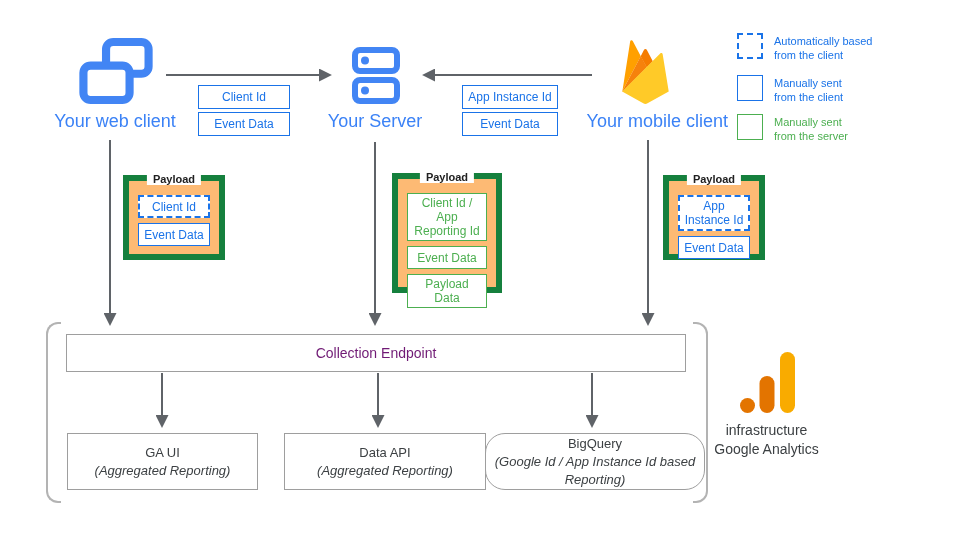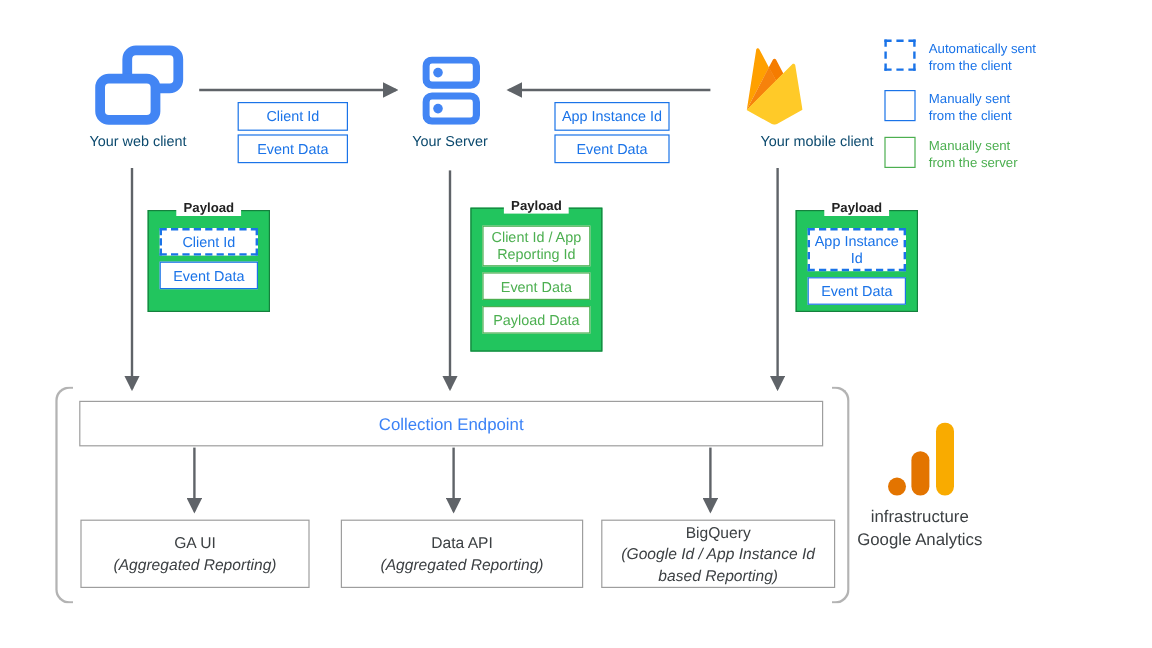--- a/index.html
+++ b/index.html
@@ -4,21 +4,21 @@
 <style>
   * { margin:0; padding:0; box-sizing:border-box; }
   html,body { background:#ffffff; }
   .stage {
     position:relative; width:960px; height:540px; background:#fff;
     font-family:"Liberation Sans", sans-serif; overflow:hidden; color:#212121;
   }
   .abs { position:absolute; }
 
   
-  .node-label { position:absolute; font-size:12px; font-weight:500; color:#0c4a6e; text-align:center; }
+  .node-label { position:absolute; font-size:18px; font-weight:500; color:#3b82f6; text-align:center; }
 
   
   .arrows { position:absolute; left:0; top:0; width:960px; height:540px; pointer-events:none; }
 
   
   .chip-col { position:absolute; display:flex; flex-direction:column; gap:3px; }
   .chip {
     height:24px; background:#fff; border:1.5px solid #1A73E8; color:#1A73E8;
     display:flex; align-items:center; justify-content:center;
     font-size:12px; font-weight:500;
@@ -28,41 +28,41 @@
   .legend-row { position:absolute; left:737px; display:flex; gap:11px; align-items:flex-start; }
   .legend-box { width:26px; height:26px; background:#fff; flex:0 0 auto; }
   .legend-box.dashed-blue { border:2px dashed #1A73E8; }
   .legend-box.solid-blue  { border:1.5px solid #1A73E8; }
   .legend-box.solid-green { border:1.5px solid #4CAF50; }
   .legend-text { font-size:11px; line-height:14px; padding-top:1px; }
   .legend-text.blue  { color:#1A73E8; }
   .legend-text.green { color:#4CAF50; }
 
   
-  .payload { position:absolute; border:1px solid #15803d; background:#22c55e; }
+  .payload { position:absolute; border:6px solid #15803d; background:#fdba74; }
   .payload-title {
     position:absolute; top:-8px; left:50%; transform:translateX(-50%);
     background:#fff; padding:0 6px; font-size:11px; font-weight:700;
     color:#212121; white-space:nowrap;
   }
   .payload-items { display:flex; flex-direction:column; gap:5px; padding:14px 9px 9px; }
   .pchip {
     min-height:23px; background:#fff; display:flex; align-items:center; justify-content:center;
     text-align:center; font-size:12px; font-weight:500; line-height:14px; padding:2px 3px;
   }
   .pchip.dashed-blue { border:2px dashed #1A73E8; color:#1A73E8; }
   .pchip.solid-blue  { border:1.5px solid #1A73E8; color:#1A73E8; }
   .pchip.solid-green { border:1.5px solid #4CAF50; color:#4CAF50; }
 
   
   .endpoint {
     position:absolute; left:66px; top:334px; width:620px; height:38px;
     border:1px solid #9E9E9E; background:#fff;
     display:flex; align-items:center; justify-content:center;
-    font-size:14px; color:#3b82f6;
+    font-size:14px; color:#701a75;
   }
   .out-box {
     position:absolute; top:433px; height:57px; border:1px solid #9E9E9E; background:#fff;
     display:flex; flex-direction:column; align-items:center; justify-content:center;
     text-align:center; font-size:13px; line-height:18px; color:#3C4043;
   }
   .out-box .sub { font-style:italic; }
 
   
   .bracket { position:absolute; top:322px; width:15px; height:181px; }
@@ -122,21 +122,21 @@
   </div>
 
   <div class="chip-col" style="left:462px; top:85px; width:96px;">
     <div class="chip">App Instance Id</div>
     <div class="chip">Event Data</div>
   </div>
 
   <div class="legend-row" style="top:33px;">
     <div class="legend-box dashed-blue"></div>
     <div class="legend-text blue">
-      <div>Automatically sent</div>
+      <div>Automatically based</div>
         <div>from the client</div>
     </div>
   </div>
   <div class="legend-row" style="top:75px;">
     <div class="legend-box solid-blue"></div>
     <div class="legend-text blue">
       <div>Manually sent</div>
         <div>from the client</div>
     </div>
   </div>
@@ -179,21 +179,21 @@
   <div class="endpoint">Collection Endpoint</div>
 
   <div class="out-box" style="left:67px; width:191px;">
     <div>GA UI</div>
     <div class="sub">(Aggregated Reporting)</div>
   </div>
   <div class="out-box" style="left:284px; width:202px;">
     <div>Data API</div>
     <div class="sub">(Aggregated Reporting)</div>
   </div>
-  <div class="out-box" style="left:501px; width:195px;">
+  <div class="out-box" style="left:485px; width:220px;border-radius:20px;">
     <div>BigQuery</div>
     <div class="sub">(Google Id / App Instance Id based Reporting)</div>
   </div>
 
   <svg class="abs" style="left:740px; top:352px;" width="56" height="62" viewBox="0 0 56 62">
     <rect x="40" y="0" width="15" height="61" rx="7.5" fill="#F9AB00"></rect>
     <rect x="19.5" y="24" width="15" height="37" rx="7.5" fill="#E37400"></rect>
     <circle cx="7.5" cy="53.5" r="7.5" fill="#E37400"></circle>
   </svg>
   <div class="ga-caption">

